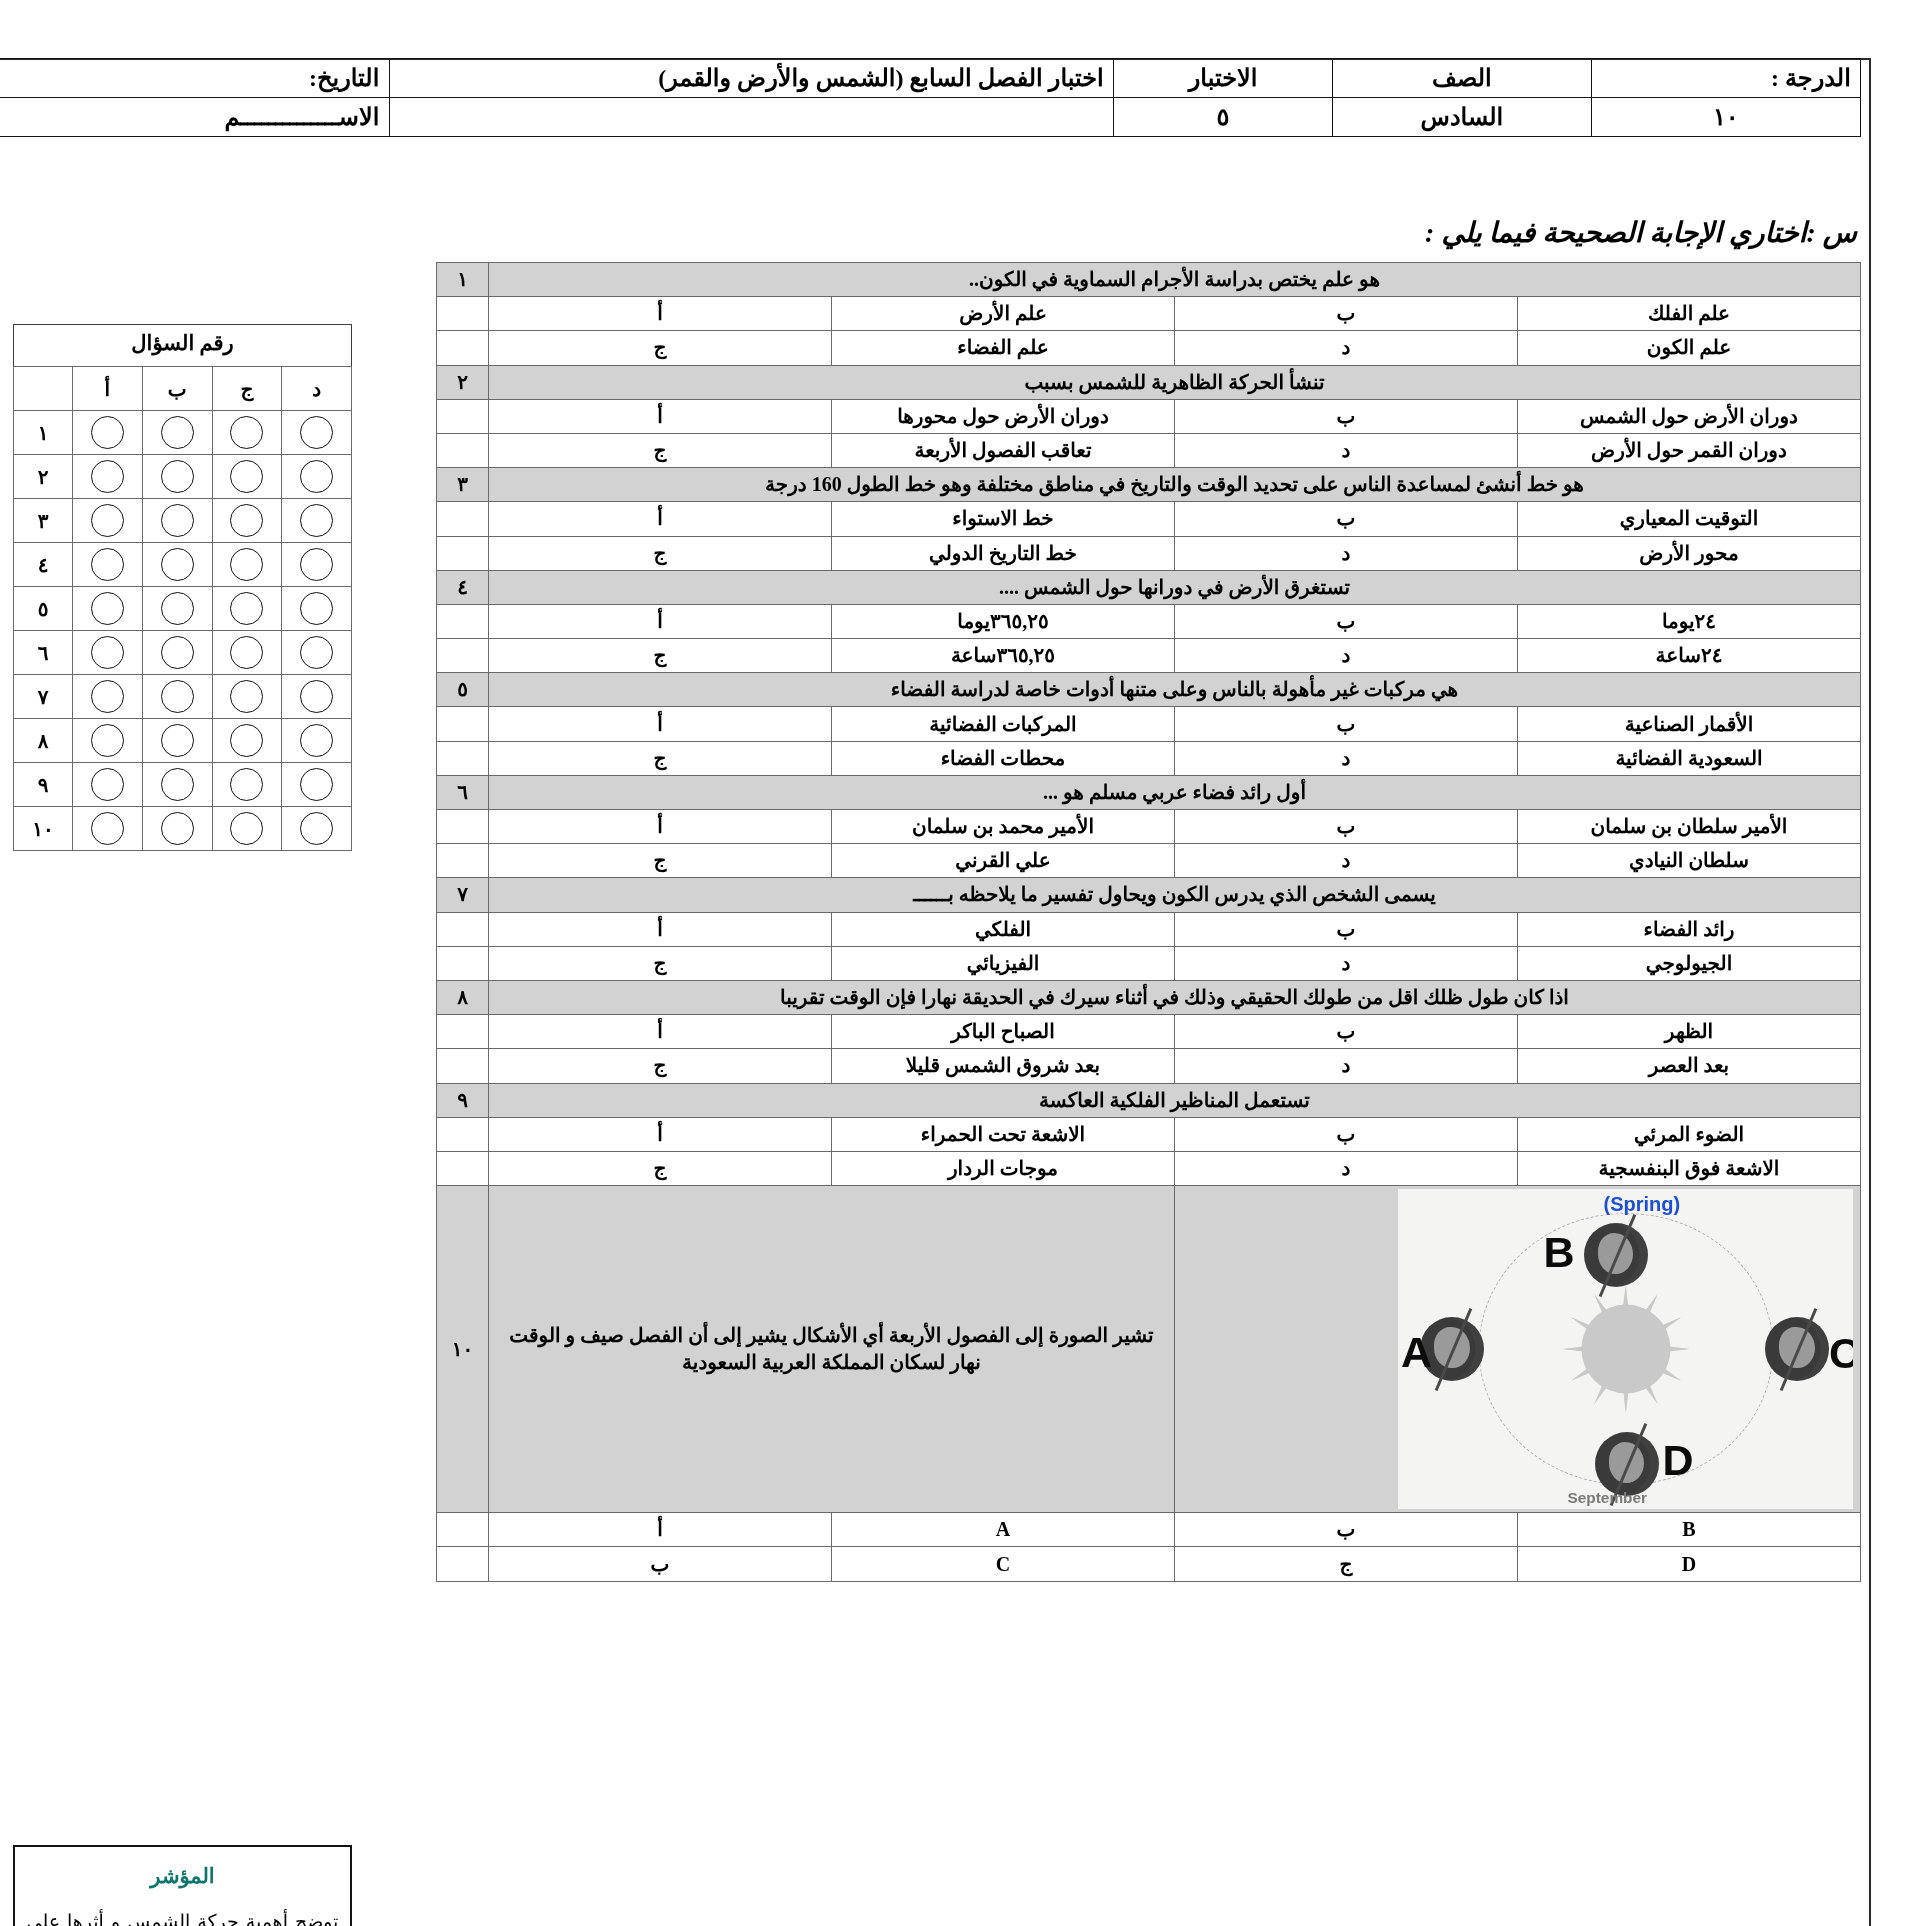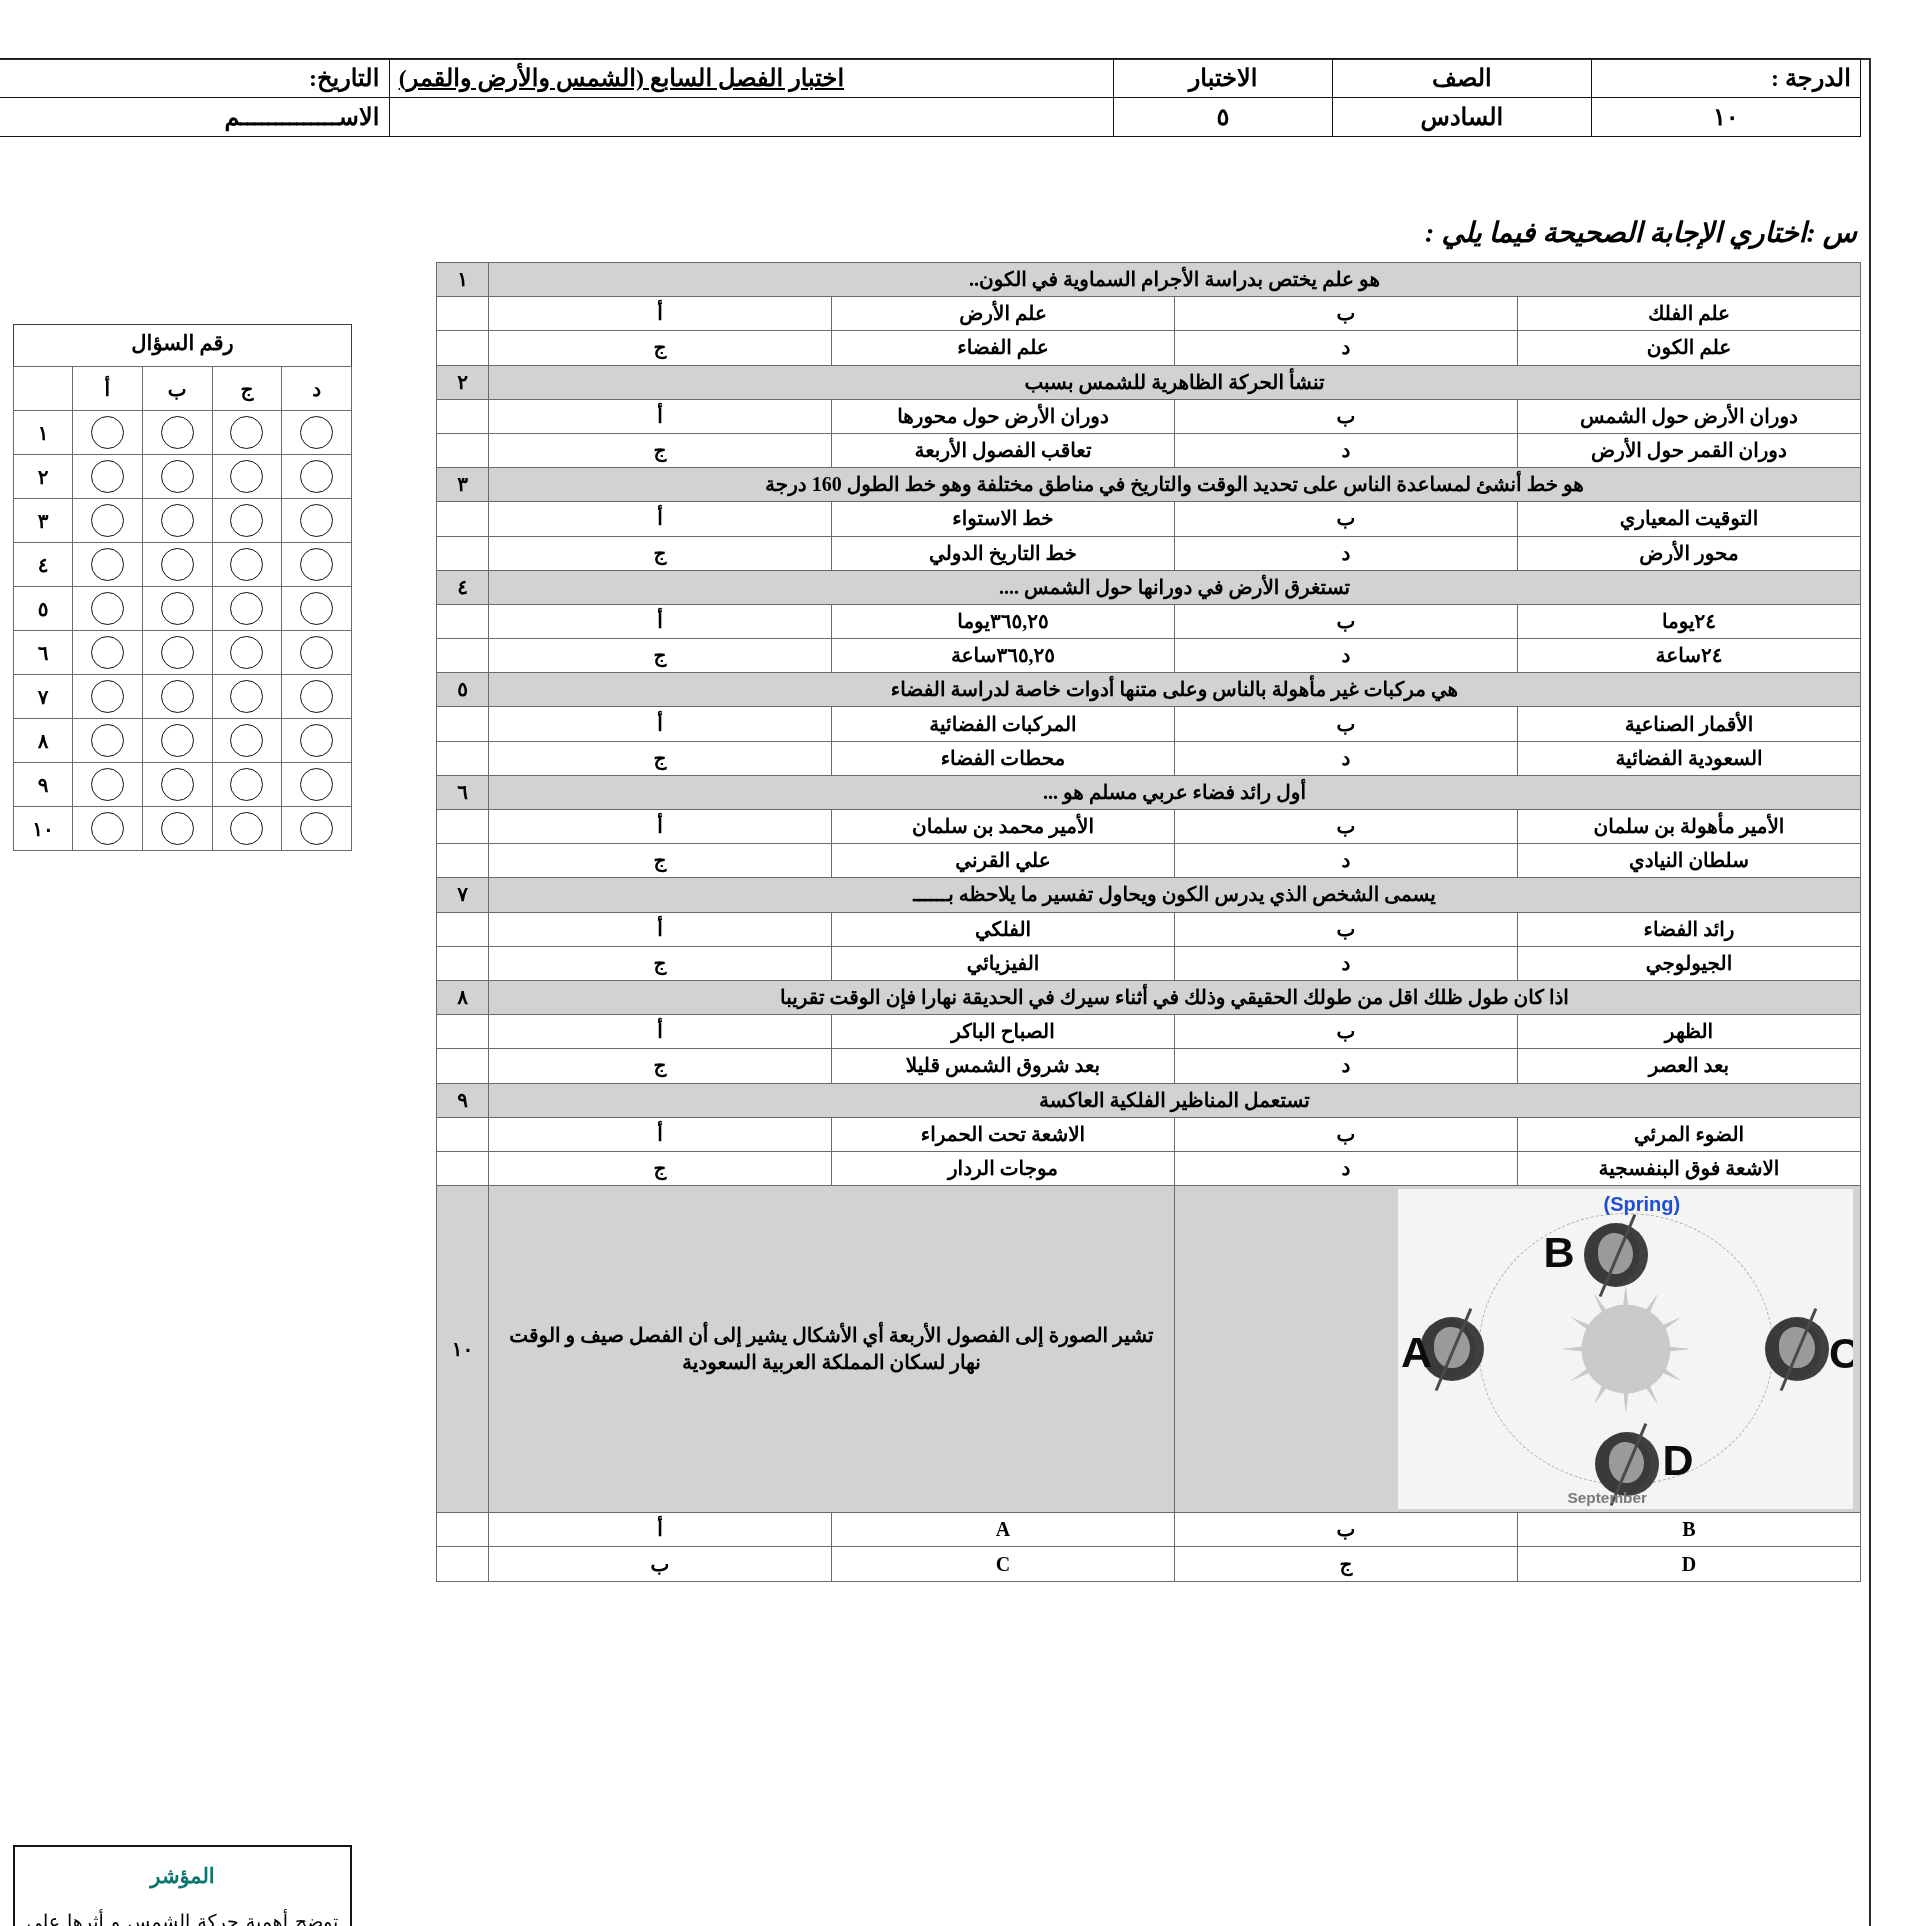--- a/index.html
+++ b/index.html
@@ -32,21 +32,21 @@
   .header-table td{
     border:1.2px solid #141414;
     padding:3.9px 9.2px;
     vertical-align:middle;
     font-size:24px;
     font-weight:bold;
     color:#000;
     line-height:1.25;
   }
   .h-date{width:378px;text-align:right;}
-  .h-title{width:705px;text-align:left;font-size:21.6px;text-decoration:underline;}
+  .h-title{width:705px;text-align:right;font-size:21.6px;}
   .h-exam{width:200px;text-align:center;}
   .h-class{width:239px;text-align:center;}
   .h-deg{width:250px;text-align:center;font-size:15.4px;text-align:right;}
   .h-name{text-align:right;}
   .h-blank{}
   .val{font-size:23px;font-weight:bold;text-align:center;}
   .underline-name{letter-spacing:-0.8px;}
 
   
   .prompt{
@@ -479,21 +479,21 @@
             <td class="ltr">د</td>
             <td class="opt optA">محطات الفضاء</td>
             <td class="ltr">ج</td>
             <td class="num">&nbsp;</td>
           </tr>
           <tr>
             <td class="stem" colspan="4">أول رائد فضاء عربي مسلم هو ...</td>
             <td class="num">٦</td>
           </tr>
           <tr class="optrow">
-            <td class="opt optB">الأمير مأهولة بن سلمان</td>
+            <td class="opt optB">الأمير سلطان بن سلمان</td>
             <td class="ltr">ب</td>
             <td class="opt optA">الأمير محمد بن سلمان</td>
             <td class="ltr">أ</td>
             <td class="num">&nbsp;</td>
           </tr>
           <tr class="optrow">
             <td class="opt optB">سلطان النيادي</td>
             <td class="ltr">د</td>
             <td class="opt optA">علي القرني</td>
             <td class="ltr">ج</td>

